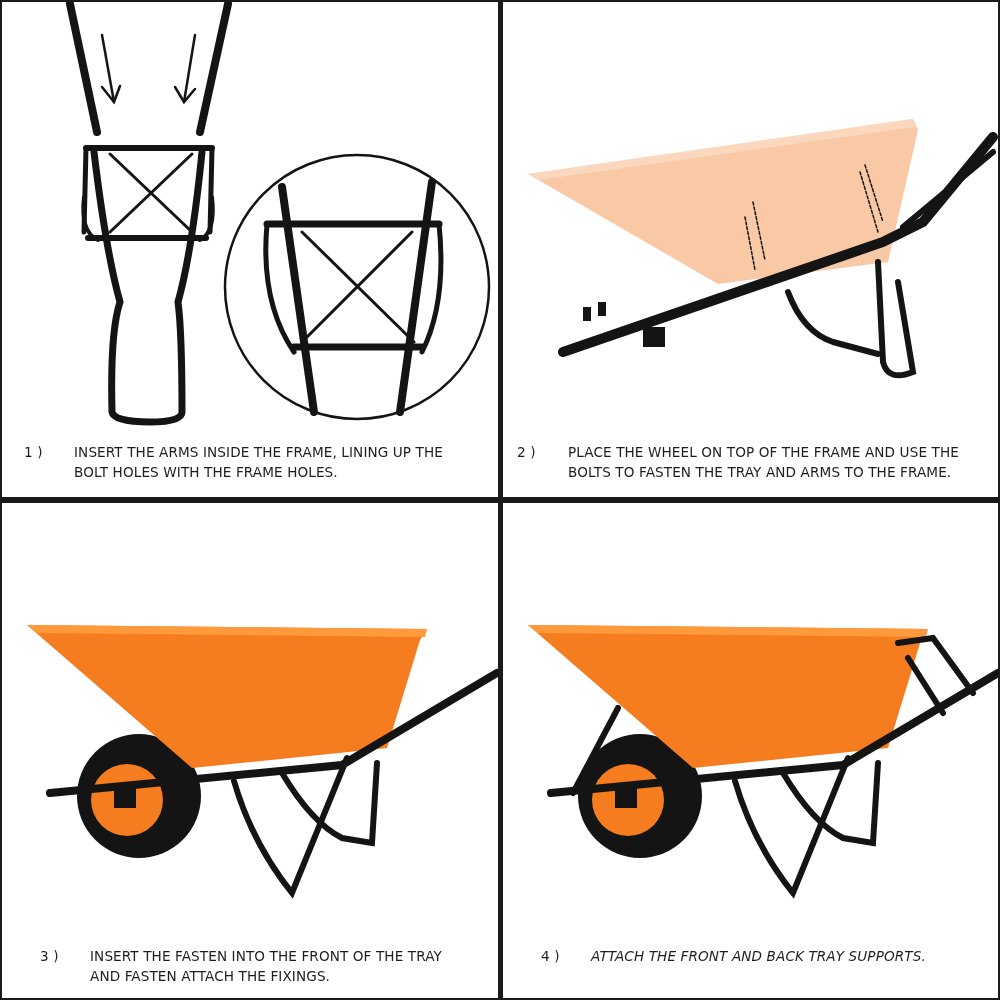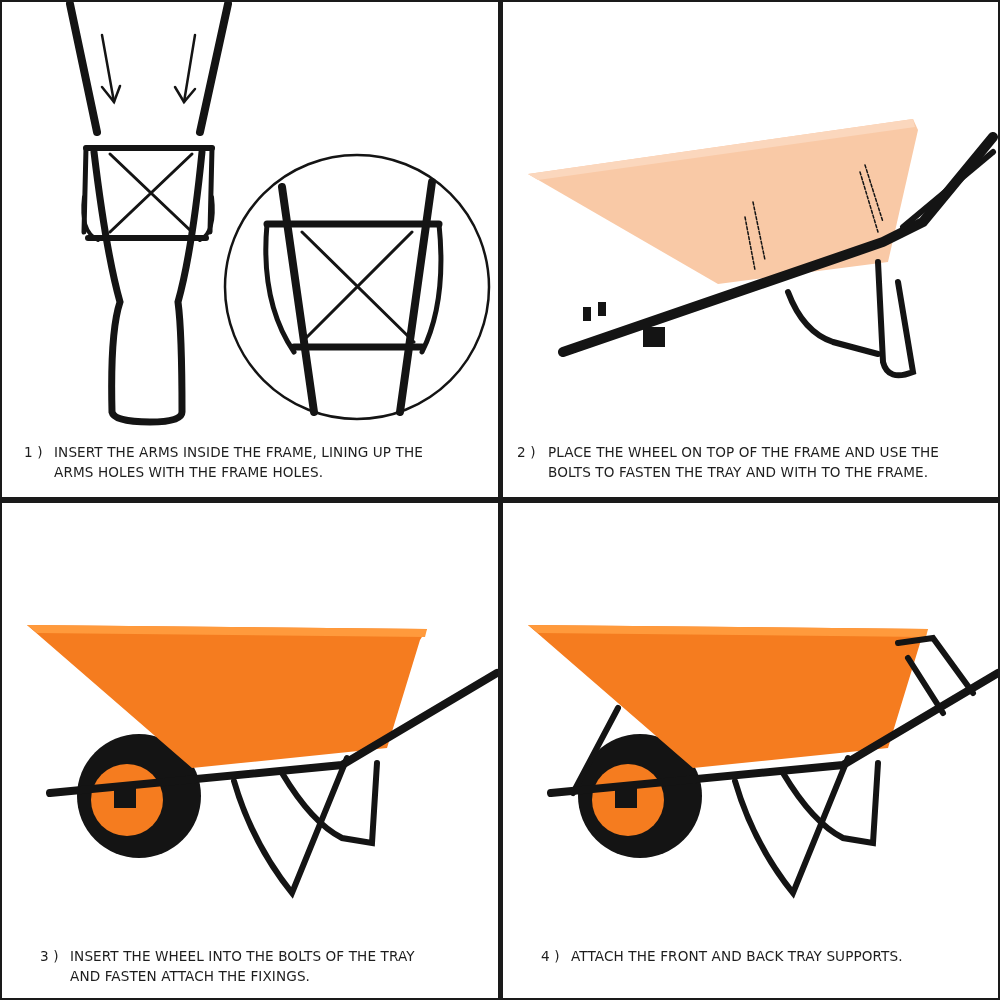--- a/index.html
+++ b/index.html
@@ -10,29 +10,29 @@
     .p2 { left: 503px; top: 2px; width: 495px; height: 495px; }
     .p3 { left: 2px; top: 503px; width: 496px; height: 495px; }
     .p4 { left: 503px; top: 503px; width: 495px; height: 495px; }
     .illus { position: absolute; left: 0; top: 0; width: 100%; height: 430px; }
     .caption {
       position: absolute; left: 0; right: 0;
       font-family: "DejaVu Sans", sans-serif; font-size: 13.6px; letter-spacing: 0.1px;
       color: #1e1e1e; line-height: 20px;
     }
     .caption .num { position: absolute; white-space: nowrap; }
-    .caption .txt { position: absolute; white-space: nowrap; }
+    .caption .txt { position: absolute; white-space: nowrap; margin-left: 20px; }
     .p1 .caption { top: 440px; }
     .p1 .num { left: 22px; } .p1 .txt { left: 52px; }
     .p2 .caption { top: 440px; }
     .p2 .num { left: 14px; } .p2 .txt { left: 45px; }
     .p3 .caption { top: 443px; }
     .p3 .num { left: 38px; } .p3 .txt { left: 68px; }
     .p4 .caption { top: 443px; }
-    .p4 .num { left: 38px; } .p4 .txt { left: 68px; }
+    .p4 .num { left: 38px; } .p4 .txt { left: 68px; font-style: italic; }
   </style>
 </head>
 <body>
 
 <div class="sheet">
 
   <div class="panel p1">
     <svg class="illus" viewBox="0 0 496 430">
       <g fill="none" stroke="#141414" stroke-linecap="round">
 
@@ -60,21 +60,21 @@
         <path d="M280 185 L312 410 M430 180 L398 410" stroke-width="8"></path>
         <path d="M265 222 L437 222" stroke-width="7"></path>
         <path d="M292 345 L420 345" stroke-width="7"></path>
         <path d="M300 230 L412 340 M410 230 L300 340" stroke-width="3"></path>
         <path d="M265 222 Q258 300 292 350 M437 222 Q445 300 420 350" stroke-width="5"></path>
       </g>
     </svg>
     <div class="caption">
       <span class="num">1 )</span>
       <span class="txt" style="top:0">INSERT THE ARMS INSIDE THE FRAME, LINING UP THE</span>
-      <span class="txt" style="top:20px">ARMS HOLES WITH THE FRAME HOLES.</span>
+      <span class="txt" style="top:20px">BOLT HOLES WITH THE FRAME HOLES.</span>
     </div>
   </div>
 
   <div class="panel p2">
     <svg class="illus" viewBox="0 0 495 430">
       <path d="M25 172 L410 117 L415 128 L385 260 L215 282 Z" fill="#f9c9a6"></path>
       <path d="M25 172 L410 117 L412 125 L35 178 Z" fill="#fbd7bd"></path>
       <g fill="none" stroke="#141414" stroke-linecap="round">
         <path d="M60 350 L380 240 L420 220 L490 135" stroke-width="10"></path>
         <path d="M400 225 L490 150" stroke-width="6"></path>
@@ -88,40 +88,40 @@
           <path d="M362 163 L380 220" stroke-dasharray="3 2"></path>
         </g>
       </g>
       <rect x="140" y="325" width="22" height="20" fill="#141414"></rect>
       <rect x="80" y="305" width="8" height="14" fill="#141414"></rect>
       <rect x="95" y="300" width="8" height="14" fill="#141414"></rect>
     </svg>
     <div class="caption">
       <span class="num">2 )</span>
       <span class="txt" style="top:0">PLACE THE WHEEL ON TOP OF THE FRAME AND USE THE</span>
-      <span class="txt" style="top:20px">BOLTS TO FASTEN THE TRAY AND WITH TO THE FRAME.</span>
+      <span class="txt" style="top:20px">BOLTS TO FASTEN THE TRAY AND ARMS TO THE FRAME.</span>
     </div>
   </div>
 
   <div class="panel p3">
     <svg class="illus" viewBox="0 0 496 430">
       <circle cx="137" cy="293" r="62" fill="#141414"></circle>
       <circle cx="125" cy="297" r="36" fill="#f57c1f"></circle>
       <path d="M25 122 L425 126 L418 137 L385 245 L190 265 Z" fill="#f57c1f"></path>
       <path d="M25 122 L425 126 L423 134 L35 130 Z" fill="#ff9a3c"></path>
       <g fill="none" stroke="#141414" stroke-linecap="round">
         <path d="M48 290 L340 262 L495 170" stroke-width="8"></path>
         <path d="M232 278 Q250 340 290 390 L345 255" stroke-width="6"></path>
         <path d="M280 270 Q310 320 340 335 L370 340 L375 260" stroke-width="6"></path>
       </g>
       <rect x="112" y="285" width="22" height="20" fill="#141414"></rect>
     </svg>
     <div class="caption">
       <span class="num">3 )</span>
-      <span class="txt" style="top:0">INSERT THE WHEEL INTO THE BOLTS OF THE TRAY</span>
+      <span class="txt" style="top:0">INSERT THE FASTEN INTO THE FRONT OF THE TRAY</span>
       <span class="txt" style="top:20px">AND FASTEN ATTACH THE FIXINGS.</span>
     </div>
   </div>
 
   <div class="panel p4">
     <svg class="illus" viewBox="0 0 495 430">
       <circle cx="137" cy="293" r="62" fill="#141414"></circle>
       <circle cx="125" cy="297" r="36" fill="#f57c1f"></circle>
       <g fill="none" stroke="#141414" stroke-linecap="round">
         <path d="M70 290 L115 205" stroke-width="6"></path>

